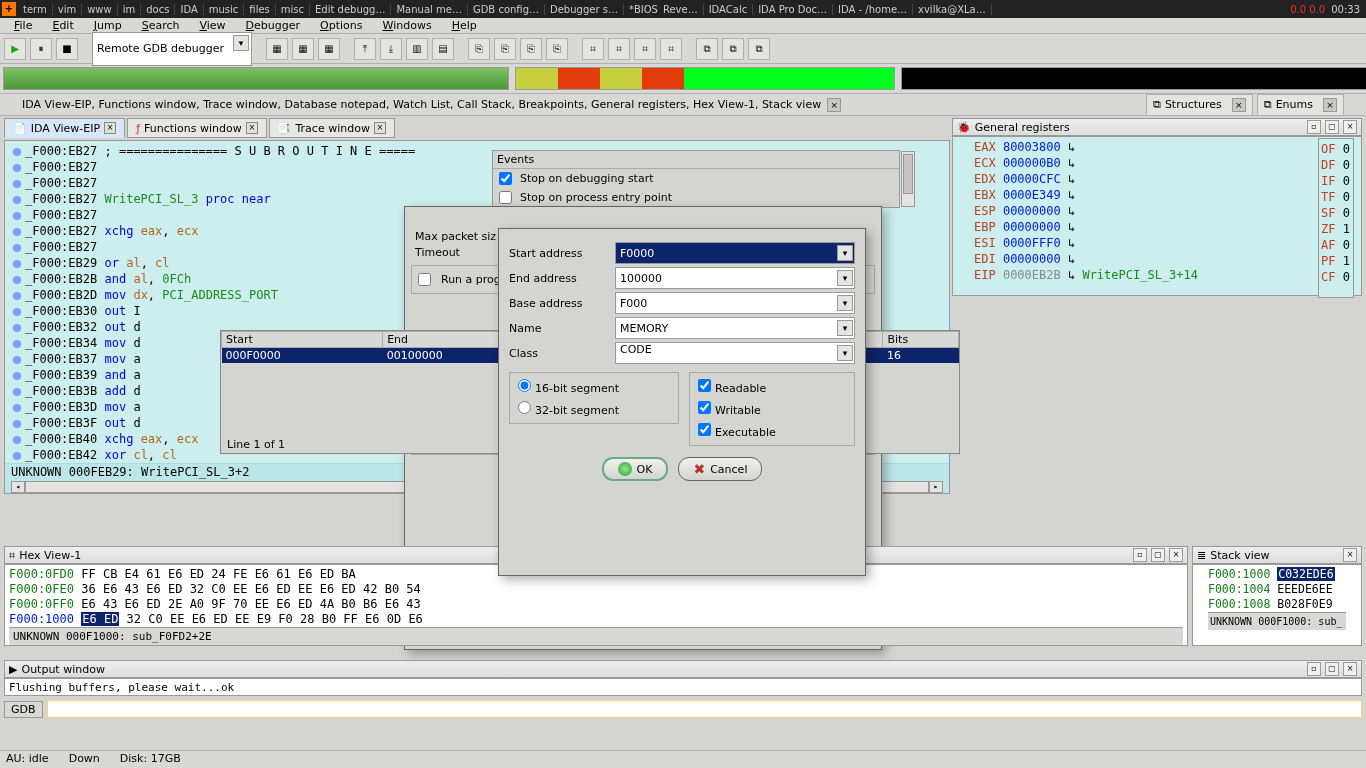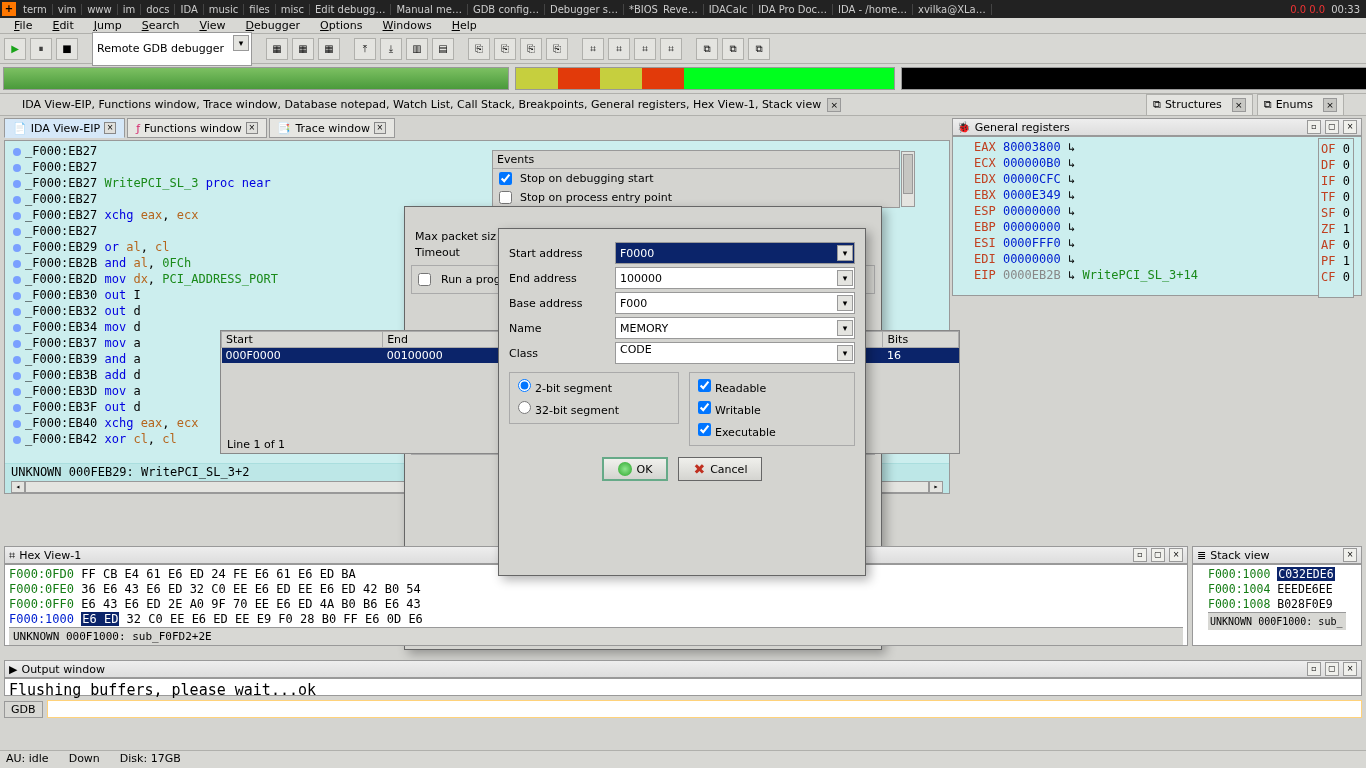--- a/index.html
+++ b/index.html
@@ -69,36 +69,36 @@
 .hex .b { color:#0020d0; }
 .hex .hl { background:#0b246a; color:#fff; padding:0 1px;}
 .hex .stat { background:#d8d8d4; border-top:1px solid #999; font-size:11px; padding:1px 4px;}
 
 .stack { position:absolute; right:4px; top:546px; width:170px;}
 .stack .body { background:#fff; border:1px solid #999; font-family:monospace; font-size:11.5px; padding:2px 15px; line-height:15px; height:82px;}
 .stack .addr { color:#147c14;}
 .stack .hl2 { background:#0b246a; color:#fff; padding:0 1px;}
 
 .output { position:absolute; left:4px; top:660px; right:4px; }
-.output .body { background:#fff; border:1px solid #999; font-family:monospace; font-size:15px; height:18px; padding:2px 4px;}
+.output .body { background:#fff; border:1px solid #999; font-family:monospace; font-size:11px; height:18px; padding:2px 4px;}
 .cmdline { display:flex; align-items:center; margin-top:4px; gap:4px;}
 .cmdline .lbl { border:1px solid #999; padding:1px 6px; background:#d8d8d4;}
 .cmdline input { flex:1; border:1px solid #ffd27a; height:18px; padding:0 4px; font-family:inherit; font-size:11px;}
 
 .statusbar { position:absolute; left:0; bottom:0; right:0; height:18px; background:#d8d8d4; border-top:1px solid #b0b0ac; font-size:11px; padding:1px 6px; display:flex; gap:20px;}
 
 .modal { position:absolute; background:#d4d4d0; border:1px solid #666; box-shadow:4px 4px 10px rgba(0,0,0,0.3);}
 .modal .grp { border:1px solid #aaa; margin:6px; padding:4px 6px;}
 .modal .row { display:flex; align-items:center; gap:6px; margin:3px 0;}
 .modal label { width:100px; }
 .modal .field { flex:1; position:relative; }
 .modal .field input, .modal .field .sel { width:100%; height:22px; border:1px solid #999; background:#fff; padding:0 4px; font-size:11px;}
 .modal .field .dd { position:absolute; right:2px; top:3px; width:16px; height:16px; border:1px solid #999; background:#e4e4e0; text-align:center; line-height:14px; font-size:9px;}
 .modal .btnrow { display:flex; justify-content:center; gap:10px; padding:8px;}
-.btn { border:1px solid #666; background:linear-gradient(#f0f0ec,#d4d4d0); padding:3px 14px; display:inline-flex; align-items:center; gap:5px; border-radius:0;}
+.btn { border:1px solid #666; background:linear-gradient(#f0f0ec,#d4d4d0); padding:3px 14px; display:inline-flex; align-items:center; gap:5px; border-radius:11px;}
 .btn.primary { border:2px solid #6a8; }
 .ico-ok { width:14px; height:14px; border-radius:7px; background:radial-gradient(#8ee68e,#2aa42a);}
 .ico-can { color:#c03020; font-size:14px; font-weight:bold;}
 .ico-help { width:14px; height:14px; border-radius:7px; background:radial-gradient(#ffb6b0,#e24a2a);}
 .chk { margin-right:4px; }
 
 .seg-table { position:absolute; left:220px; top:330px; width:740px; height:124px; background:#d4d4d0; border:1px solid #888;}
 .seg-table table { width:100%; border-collapse:collapse; font-size:11px;}
 .seg-table th { background:#d8d8d4; border:1px solid #aaa; text-align:left; padding:1px 4px; font-weight:normal;}
 .seg-table td { padding:1px 4px; }
@@ -242,20 +242,21 @@
         <div class="cls">×</div>
       </div>
     <div class="itab">
         <span>📑</span>
         <span>Trace window</span>
         <div class="cls">×</div>
       </div>
   </div>
   <div class="ida-view">
     <div class="ida-lines" id="idalines">
+        <div class="mono"><span class="dot"></span>_F000:EB27 ; =============== S U B R O U T I N E =====</div>
         <div class="mono"><span class="dot"></span>_F000:EB27</div>
         <div class="mono"><span class="dot"></span>_F000:EB27</div>
         <div class="mono"><span class="dot"></span>_F000:EB27 <span class="reg">WritePCI_SL_3</span> <span class="kw">proc near</span></div>
         <div class="mono"><span class="dot"></span>_F000:EB27</div>
         <div class="mono"><span class="dot"></span>_F000:EB27 <span class="kw">xchg</span>    <span class="re2">eax</span>, <span class="re2">ecx</span></div>
         <div class="mono"><span class="dot"></span>_F000:EB27</div>
         <div class="mono"><span class="dot"></span>_F000:EB29 <span class="kw">or</span>      <span class="re2">al</span>, <span class="re2">cl</span></div>
         <div class="mono"><span class="dot"></span>_F000:EB2B <span class="kw">and</span>     <span class="re2">al</span>, <span class="reg">0FCh</span></div>
         <div class="mono"><span class="dot"></span>_F000:EB2D <span class="kw">mov</span>     <span class="re2">dx</span>, <span class="reg">PCI_ADDRESS_PORT</span></div>
         <div class="mono"><span class="dot"></span>_F000:EB30 <span class="kw">out</span>     I</div>
@@ -417,21 +418,21 @@
     <div class="row">
         <label>Class</label>
       <div class="field">
           <div class="sel"><span>CODE</span></div>
           <div class="dd">▾</div>
         </div>
       </div>
 
     <div class="row" style="align-items:flex-start; gap:10px; margin-top:8px;">
       <div class="seg-radio">
-        <div><input type="radio" checked="" class="chk" style=""><span>2-bit segment</span></div>
+        <div><input type="radio" checked="" class="chk" style=""><span>16-bit segment</span></div>
         <div style="margin-top:6px"><input type="radio" class="chk" style=""><span>32-bit segment</span></div>
       </div>
       <div class="perm-box" style="flex:1">
         <div><input type="checkbox" checked="" class="chk" style=""><span>Readable</span></div>
         <div style="margin-top:6px"><input type="checkbox" checked="" class="chk" style=""><span>Writable</span></div>
         <div style="margin-top:6px"><input type="checkbox" checked="" class="chk" style=""><span>Executable</span></div>
       </div>
     </div>
   </div>
   <div class="btnrow">

